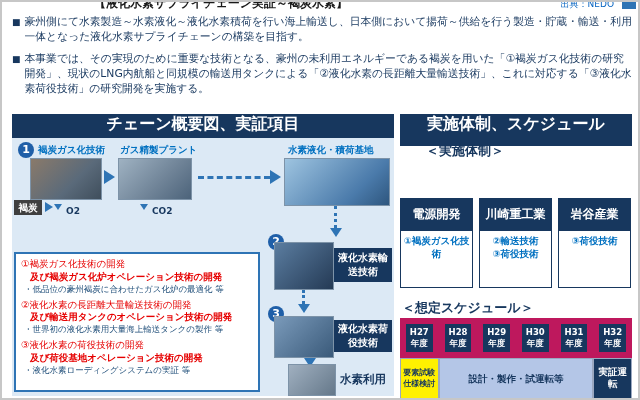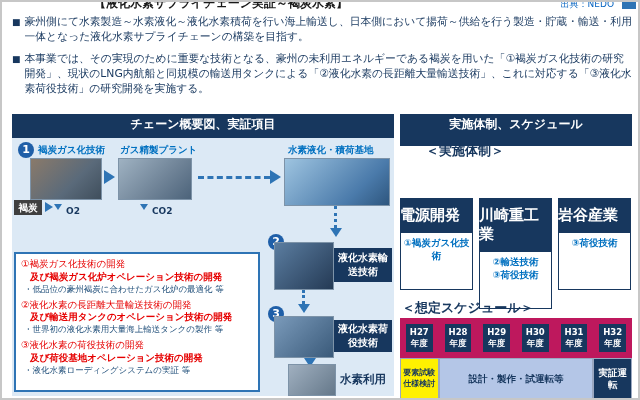--- a/index.html
+++ b/index.html
@@ -13,21 +13,21 @@
   .logo-frag{position:absolute;top:0;right:2px;width:14px;height:7px;background:#2E74B5;}
 
   
   .bullets{position:absolute;top:13px;left:10px;width:622px;color:#17375E;}
   .bullet{display:flex;margin-bottom:7px;}
   .bullet .marker{font-size:9px;margin:2px 4px 0 0;flex:none;}
   .bullet .btext{font-size:10.8px;line-height:1.38;}
 
   
   .sec-header{position:absolute;top:112px;height:32px;background:#17375E;color:#fff;
-              font-size:12px;font-weight:bold;text-align:center;line-height:20px;}
+              font-size:16px;font-weight:bold;text-align:center;line-height:20px;}
   .hdr-left{left:10px;width:382px;}
   .hdr-right{left:398px;width:232px;}
 
   
   .left-panel{position:absolute;left:10px;top:136px;width:382px;height:258px;background:#DCE9F5;}
   .flow-label{position:absolute;font-size:9.5px;font-weight:bold;color:#0070C0;white-space:nowrap;}
   .step-badge{position:absolute;width:16px;height:16px;border-radius:50%;background:#1F5FA8;color:#fff;
               font-size:11px;font-weight:bold;text-align:center;line-height:16px;}
   .photo{position:absolute;border:1px solid #7d93a8;}
   .p1{background:linear-gradient(135deg,#8a7a6a,#5a6a7a 60%,#3f4e5c);}
@@ -55,36 +55,36 @@
   .dev-box{position:absolute;left:2px;top:114px;width:246px;height:140px;border:2px solid #2E74B5;
            background:#fff;box-sizing:border-box;padding:4px 5px;}
   .dev-title{color:#E60000;font-weight:normal;font-size:9.5px;line-height:1.35;}
   .dev-sub{color:#E60000;font-weight:bold;font-size:9.5px;line-height:1.35;padding-left:9px;}
   .dev-detail{color:#1F4E79;font-size:8.5px;line-height:1.4;padding-left:3px;margin-bottom:3px;}
 
   
   .angle-title{position:absolute;font-size:13px;font-weight:bold;color:#17375E;white-space:nowrap;}
   .orgs{position:absolute;left:398px;top:196px;width:232px;display:flex;gap:6px;}
   .org{width:73px;}
-  .org-head{background:#17375E;color:#fff;font-size:15px;font-weight:bold;padding:8px 0;}
+  .org-head{background:#17375E;color:#fff;font-size:12px;font-weight:bold;text-align:center;padding:8px 0;}
   .org-body{border:1.5px solid #17375E;border-top:none;background:#fff;height:48px;padding:4px 2px;
             font-size:9.5px;color:#0070C0;font-weight:bold;text-align:center;line-height:1.35;}
   .sched-table{position:absolute;left:398px;top:316px;width:232px;display:grid;
                grid-template-columns:repeat(6,1fr);}
   .sched-head{background:#17375E;color:#fff;font-size:8.5px;font-weight:bold;text-align:center;
               padding:3px 1px;border:6px solid #be185d;line-height:1.3;}
   .cell-yellow{grid-column:1;background:#FFF100;color:#17375E;font-size:8px;font-weight:bold;
                text-align:center;display:flex;align-items:center;justify-content:center;
                border:1px solid #9aa7c0;line-height:1.35;padding:1px;height:42px;box-sizing:border-box;}
   .cell-mid{grid-column:2/6;background:#B4C6E7;color:#17375E;font-size:9.5px;font-weight:bold;
             display:flex;align-items:center;justify-content:center;border:1px solid #9aa7c0;
             height:42px;box-sizing:border-box;}
   .cell-dark{grid-column:6;background:#17375E;color:#fff;font-size:9.5px;font-weight:bold;
              display:flex;align-items:center;justify-content:center;text-align:center;line-height:1.3;
-             border:1px solid #9aa7c0;padding:1px;height:42px;box-sizing:border-box;}
+             border:1px solid #9aa7c0;padding:1px;height:42px;box-sizing:border-box;font-family:Liberation Mono, monospace;}
 </style>
 </head>
 <body>
 
 <div class="page">
 
   <div class="titlebar">
     <span class="title-text">【液化水素サプライチェーン実証～褐炭水素】</span>
     <span class="title-note">出典：NEDO</span>
   </div>

